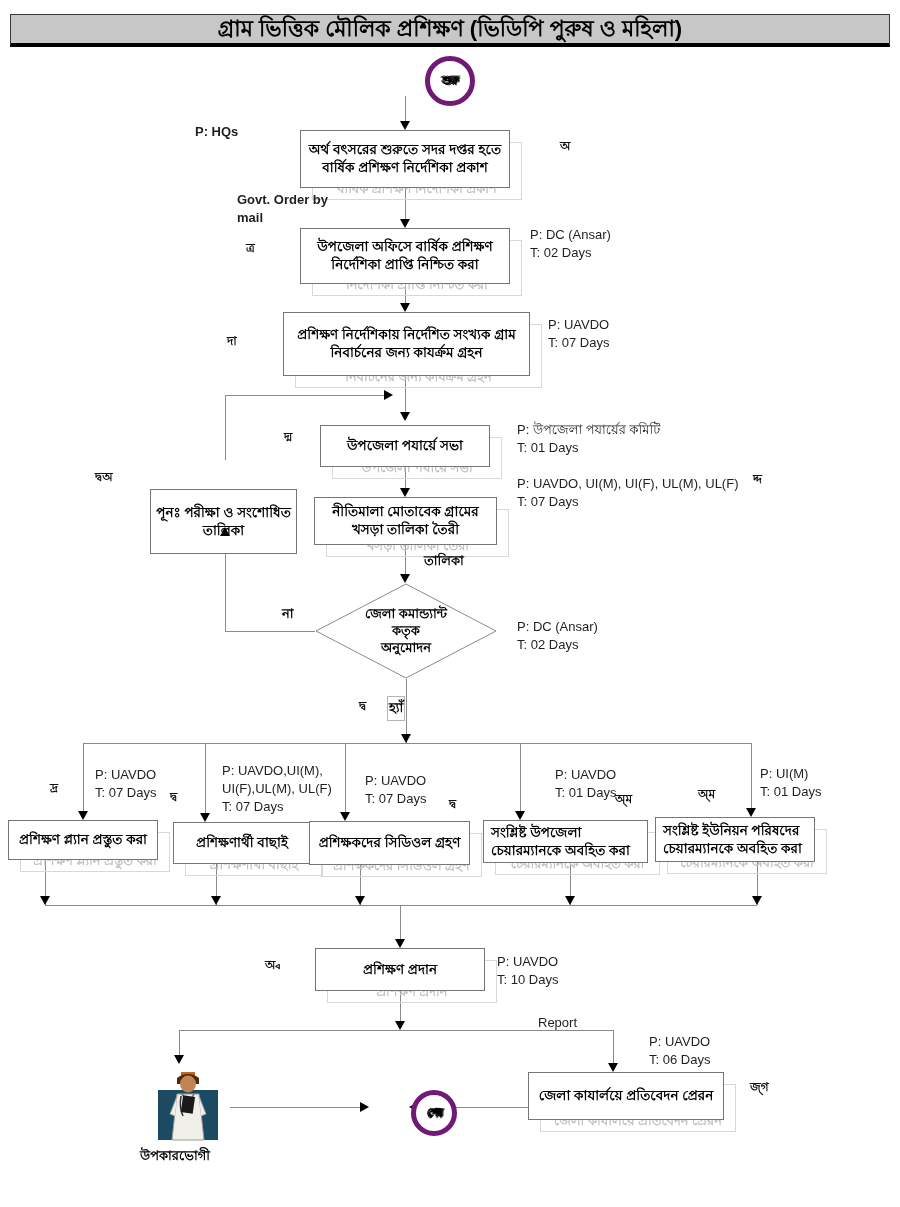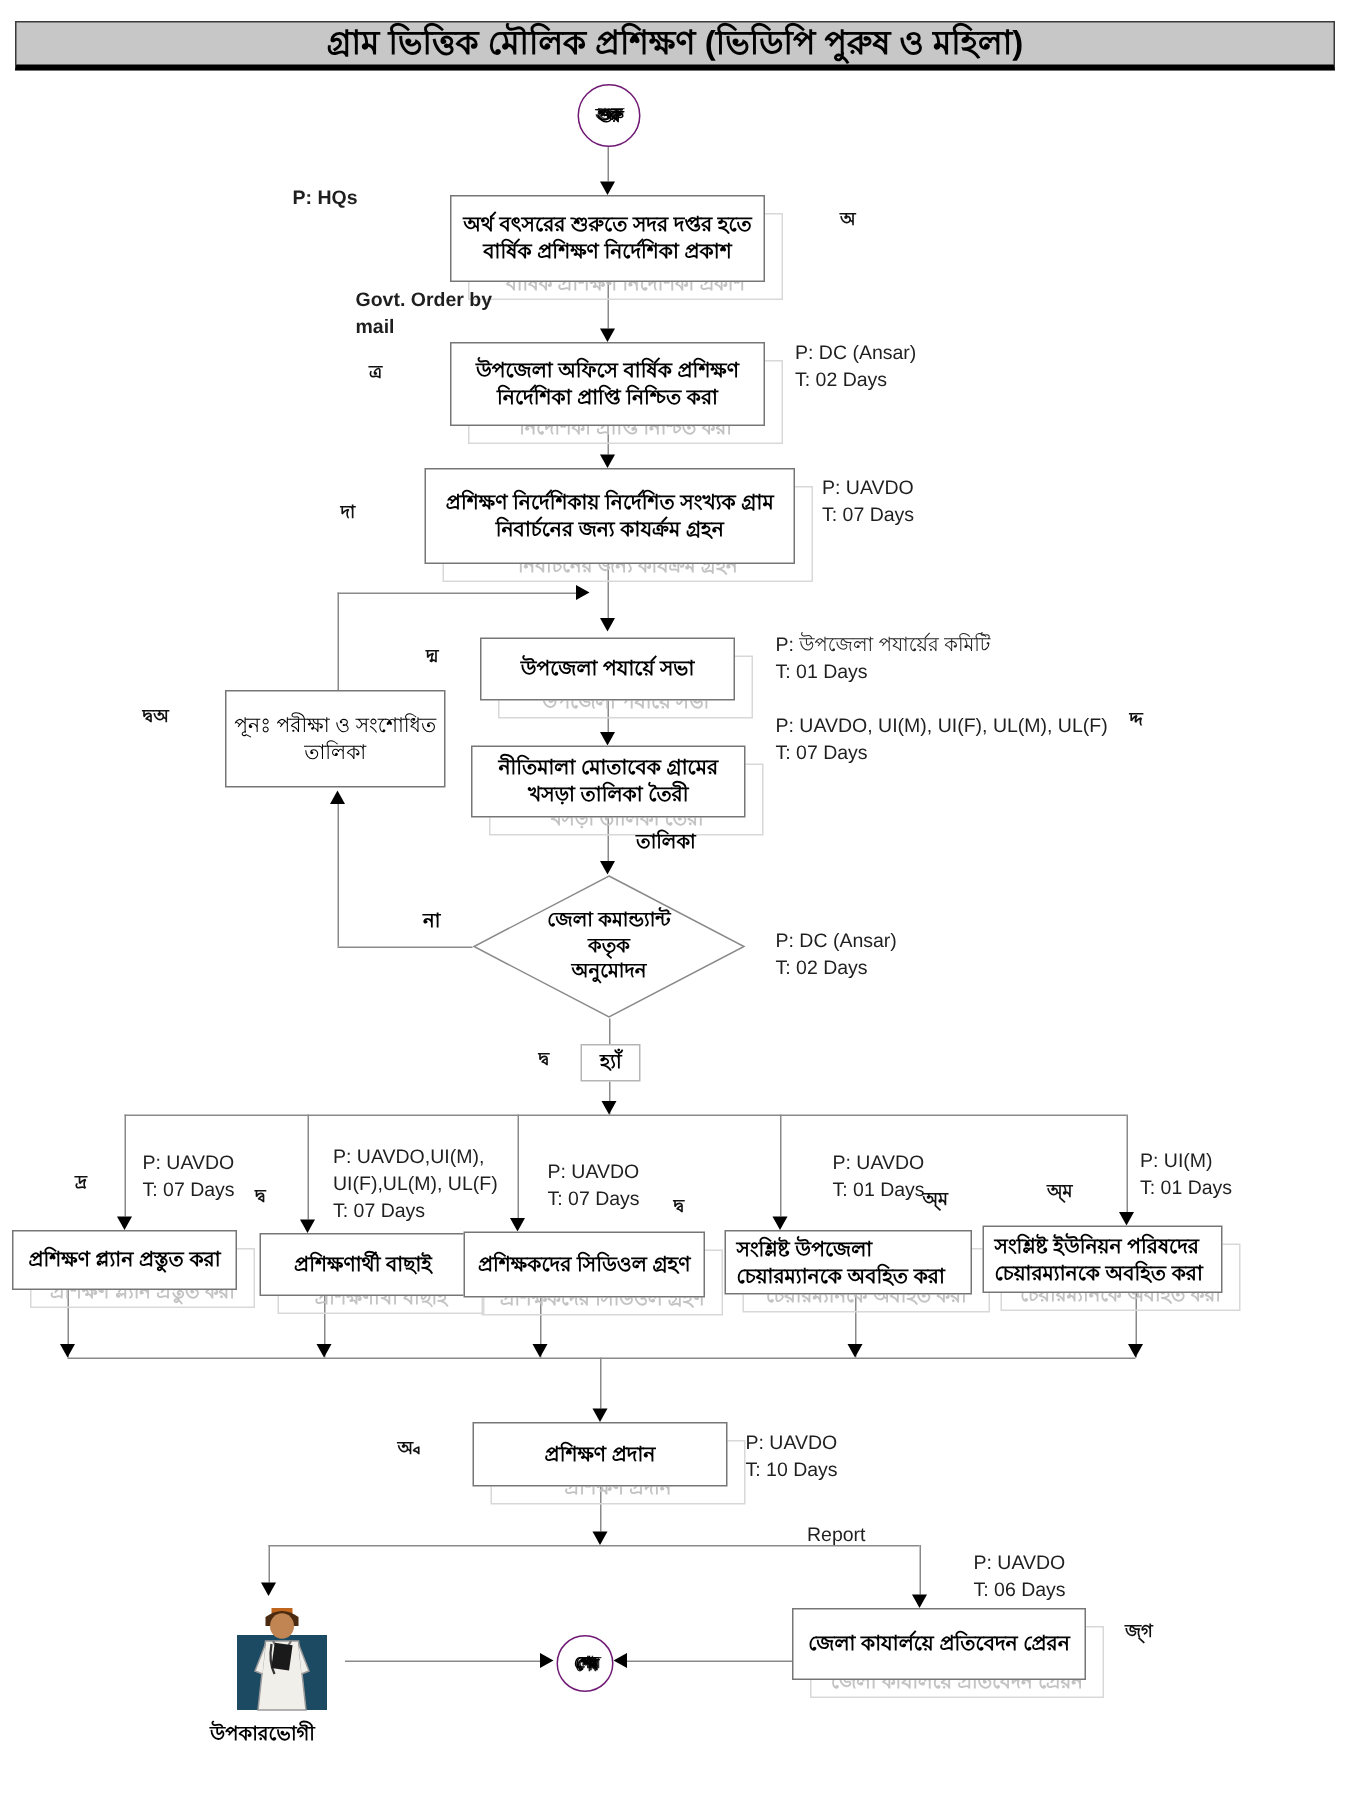--- a/index.html
+++ b/index.html
@@ -18,33 +18,33 @@
   .arr.l{border-top:5px solid transparent;border-bottom:5px solid transparent;border-right:9px solid #000;}
   .nodewrap{position:absolute;z-index:2;}
   .ghost{position:absolute;left:12px;top:12px;width:100%;height:100%;border:1px solid #d8d8d8;
          color:#c3c3c3;display:flex;flex-direction:column;justify-content:flex-end;align-items:center;
          text-align:center;font-weight:bold;font-size:13px;line-height:1.25;padding-bottom:2px;box-sizing:border-box;}
   .main{position:relative;width:100%;height:100%;border:1px solid #767676;background:#fff;
         display:flex;flex-direction:column;justify-content:center;align-items:center;text-align:center;
         font-weight:bold;font-size:13.5px;line-height:1.3;box-sizing:border-box;padding:2px 3px;}
   .main.leftal{align-items:flex-start;text-align:left;padding-left:7px;}
   .plain{border:1px solid #767676;background:#fff;display:flex;flex-direction:column;justify-content:center;
-         align-items:center;text-align:center;font-weight:normal;font-size:13.5px;line-height:1.3;
-         box-sizing:border-box;z-index:2;}
+         align-items:center;text-align:center;font-weight:bold;font-size:13.5px;line-height:1.3;
+         box-sizing:border-box;z-index:2;margin-top:29px;}
   .ann{position:absolute;font-size:13px;color:#1f1f1f;line-height:1.4;z-index:3;white-space:nowrap;}
   .bold{font-weight:bold;}
   .mark{position:absolute;font-size:12px;font-weight:bold;color:#111;z-index:3;}
-  .circle{position:absolute;border:1px solid #701a75;border-radius:50%;background:#fff;display:flex;
-          align-items:center;justify-content:center;z-index:2;font-size:11px;font-weight:bold;}
+  .circle{position:absolute;border:5px solid #701a75;border-radius:50%;background:#fff;display:flex;
+          align-items:center;justify-content:center;z-index:2;font-size:11px;font-weight:bold;margin-left:40px;}
   .overprint{letter-spacing:-1px;text-shadow:1px 1px 0 #000,-1px 0 0 #222,1px -1px 0 #444;}
   .overprint2{letter-spacing:-2px;text-shadow:1px 1px 0 #000,-1px 0 0 #000,2px 0 0 #333,0 2px 0 #222;}
   .dlabel{position:absolute;z-index:3;font-weight:bold;font-size:13px;text-align:center;width:100%;
           top:50%;transform:translateY(-50%);line-height:1.3;}
   .yesbox{position:absolute;border:1px solid #b5b5b5;background:#fff;font-weight:bold;font-size:13px;
-          padding:1px 12px;z-index:3;}
+          padding:1px 1px;z-index:3;}
   .caption{position:absolute;font-size:13px;font-weight:bold;text-align:center;z-index:3;}
   svg{display:block;}
 </style>
 </head>
 <body>
 
 <div id="canvas">
 
   <div class="titlebar">গ্রাম ভিত্তিক মৌলিক প্রশিক্ষণ (ভিডিপি পুরুষ ও মহিলা)</div>
 

